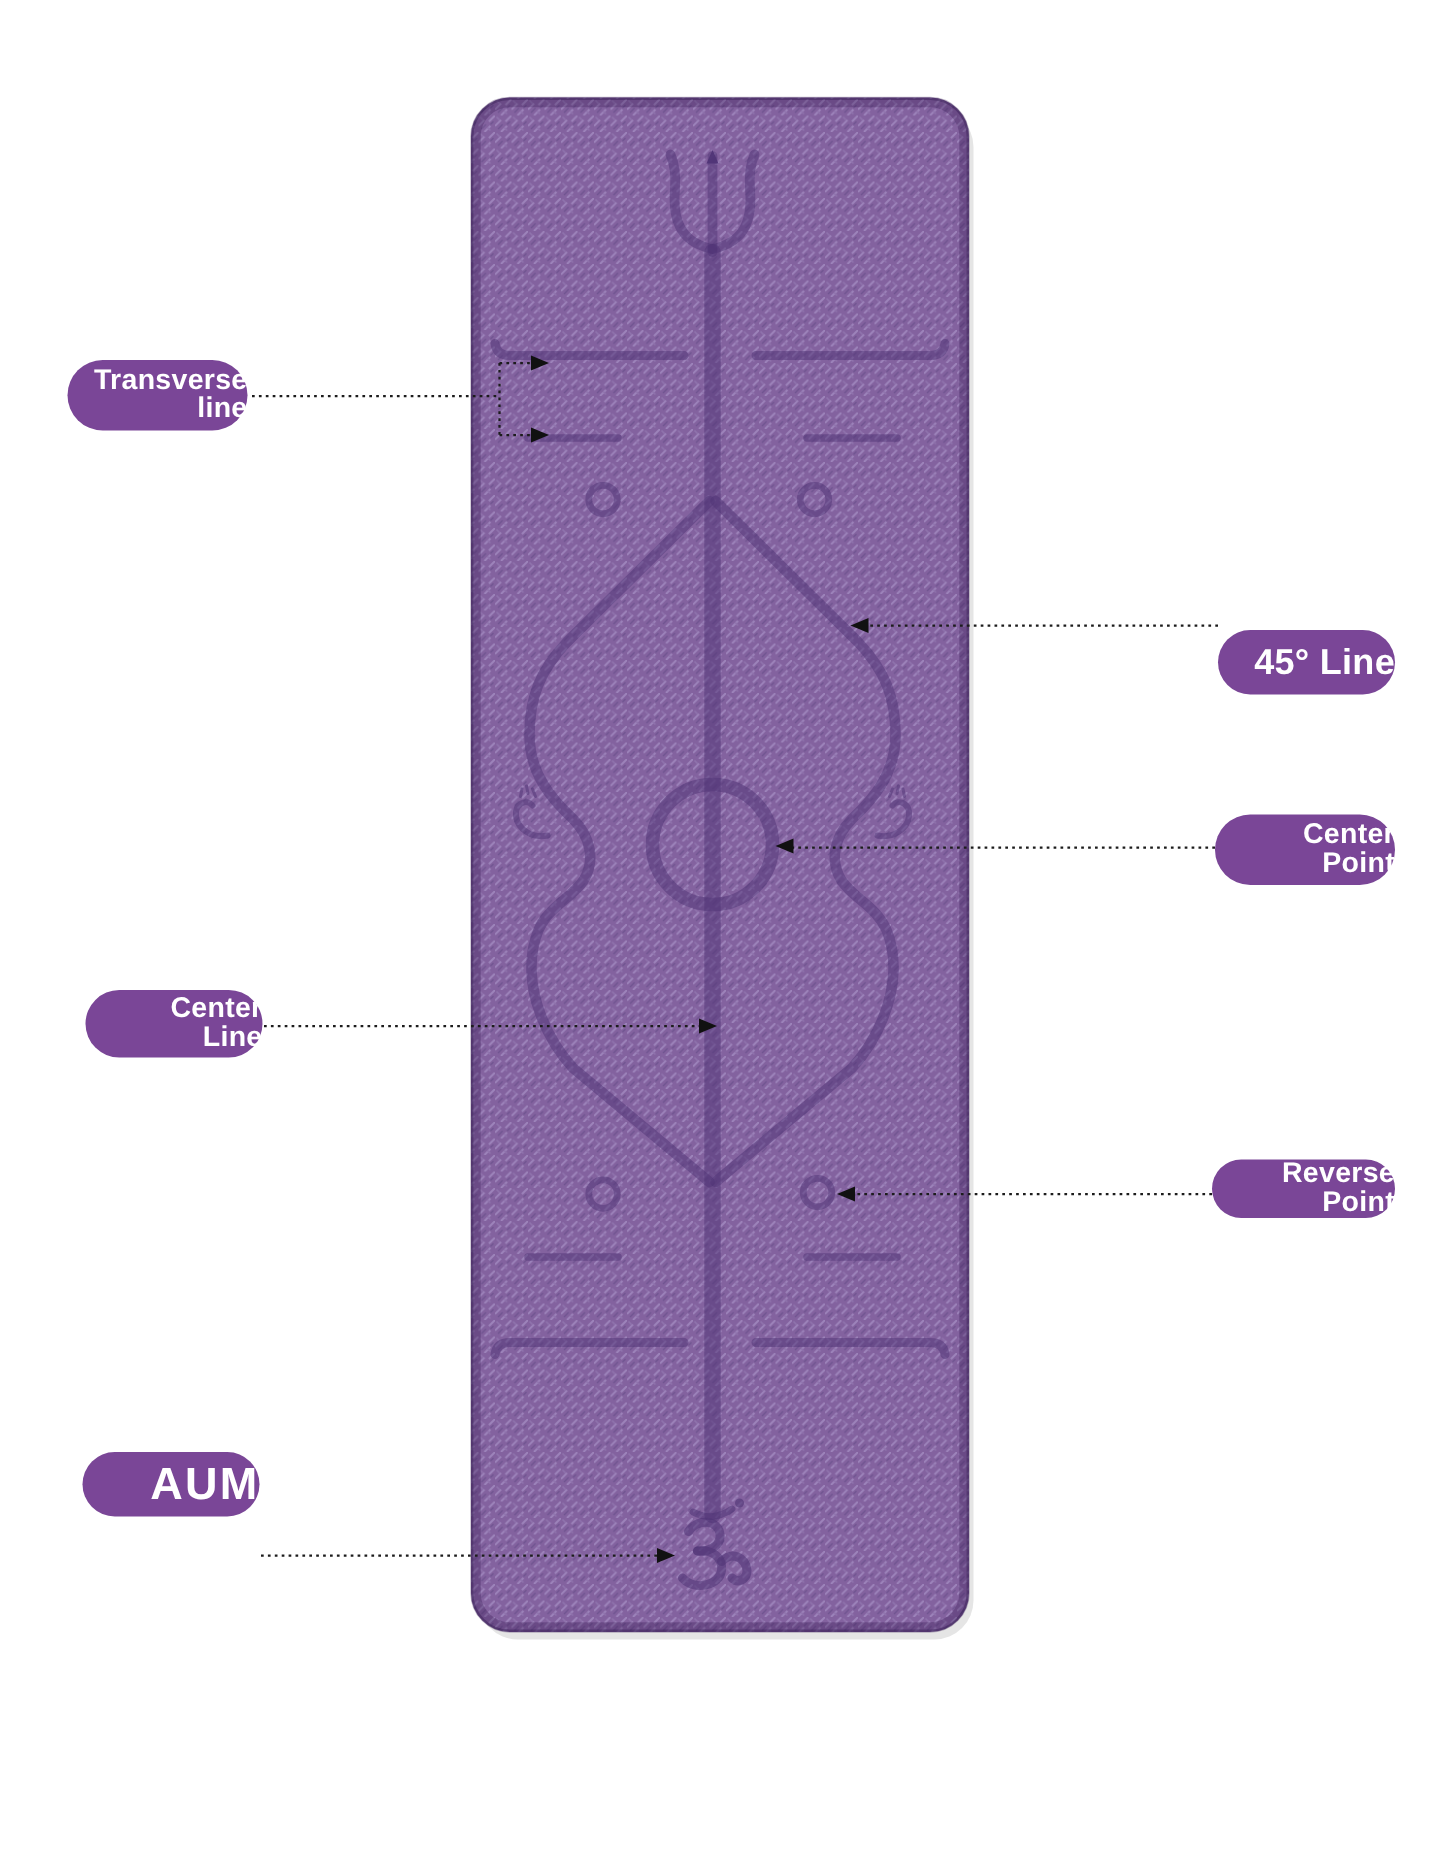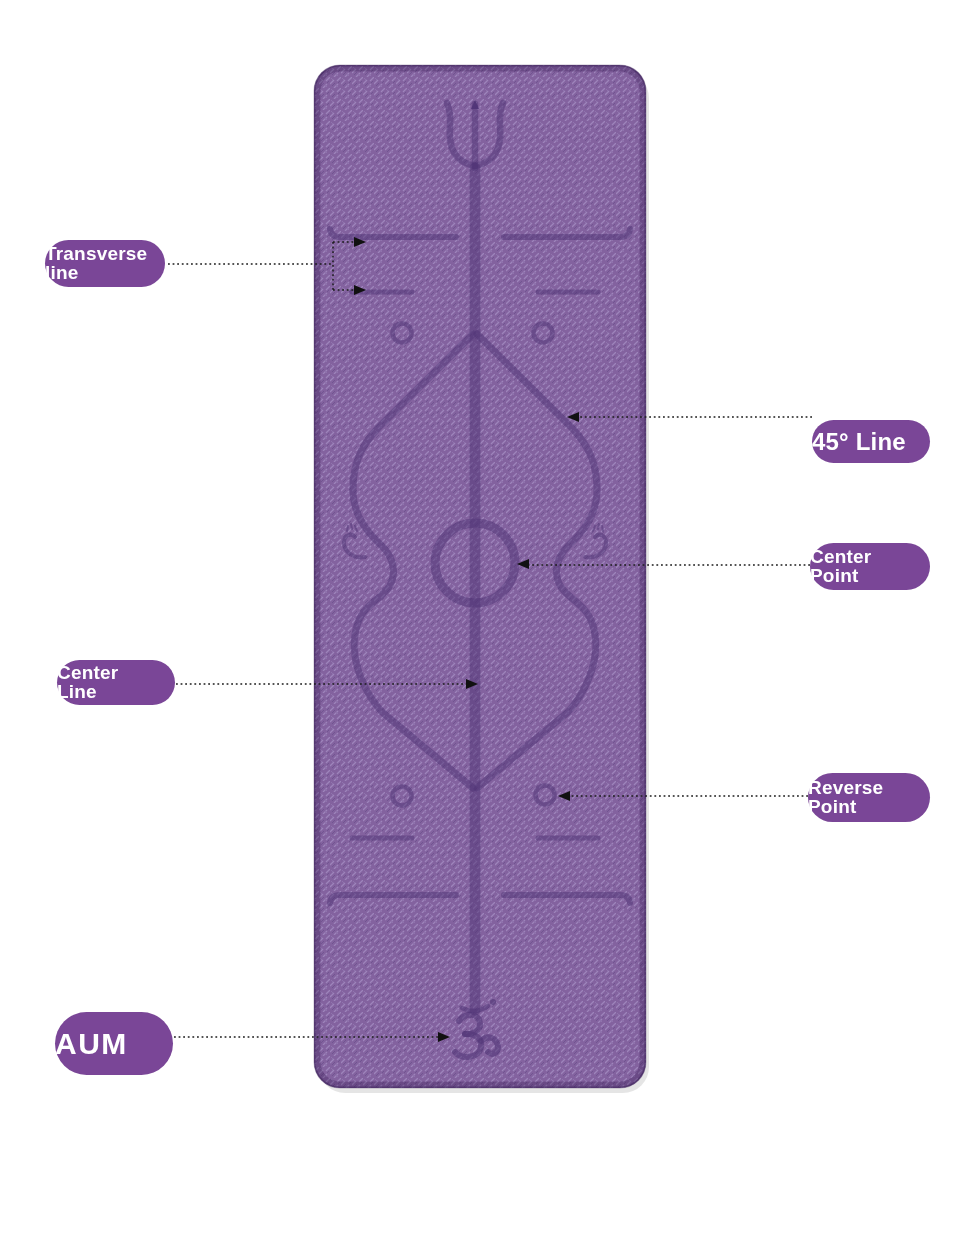--- a/index.html
+++ b/index.html
@@ -2,32 +2,32 @@
 <html><head>
 <meta charset="utf-8">
 <style>
   html,body{margin:0;padding:0;background:#ffffff;}
   .stage{
     position:relative;width:960px;height:1235px;background:#ffffff;overflow:hidden;
     font-family:"Liberation Sans", sans-serif;
   }
   .stage svg{position:absolute;left:0;top:0;}
   .badge{
-    position:absolute;display:flex;flex-direction:column;align-items:flex-start;justify-content:center;
+    position:absolute;display:flex;flex-direction:column;align-items:flex-end;justify-content:center;
     background:#7a4697;color:#ffffff;font-weight:bold;text-align:center;
     border-radius:999px;line-height:0.98;letter-spacing:0.2px;
     font-family:"Liberation Sans", sans-serif;
   }
   .badge span{display:block;}
   .badge-transverse{left:45px;top:240px;width:120px;height:47px;font-size:19px;}
   .badge-45line{left:812px;top:394px;width:118px;height:43px;font-size:24px;margin-top:26px;}
   .badge-centerpoint{left:810px;top:543px;width:120px;height:47px;font-size:19px;}
   .badge-centerline{left:57px;top:660px;width:118px;height:45px;font-size:19px;}
-  .badge-reversepoint{left:808px;top:773px;width:122px;height:49px;font-size:19px;}
-  .badge-aum{left:55px;top:1012px;width:118px;height:63px;font-size:30px;letter-spacing:1.5px;}
+  .badge-reversepoint{left:808px;top:773px;width:122px;height:39px;font-size:19px;}
+  .badge-aum{left:55px;top:968px;width:118px;height:43px;font-size:30px;letter-spacing:1.5px;}
 </style>
 </head>
 <body>
 
 <div class="stage">
 
   <svg width="960" height="1235" viewBox="0 0 960 1235">
     <defs>
       <pattern id="weave" width="11" height="11" patternUnits="userSpaceOnUse">
         <rect width="11" height="11" fill="#83629f"></rect>

